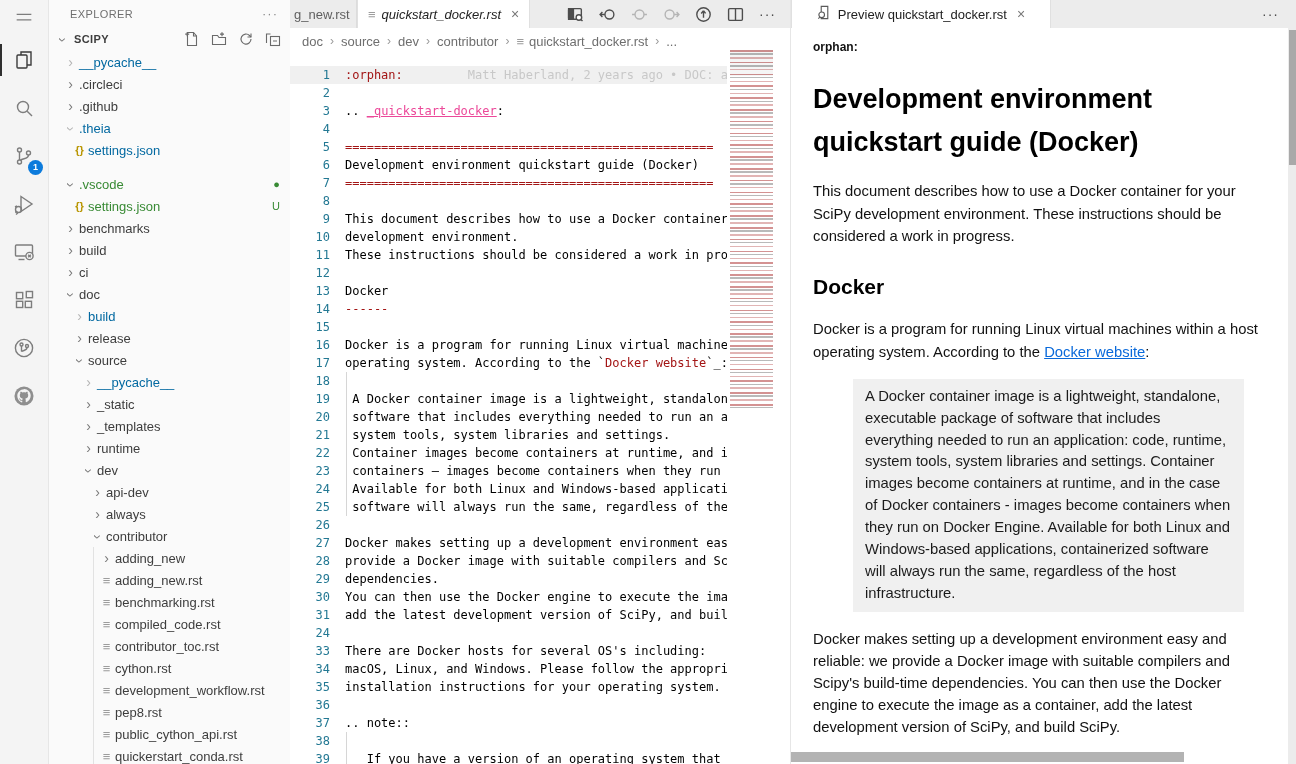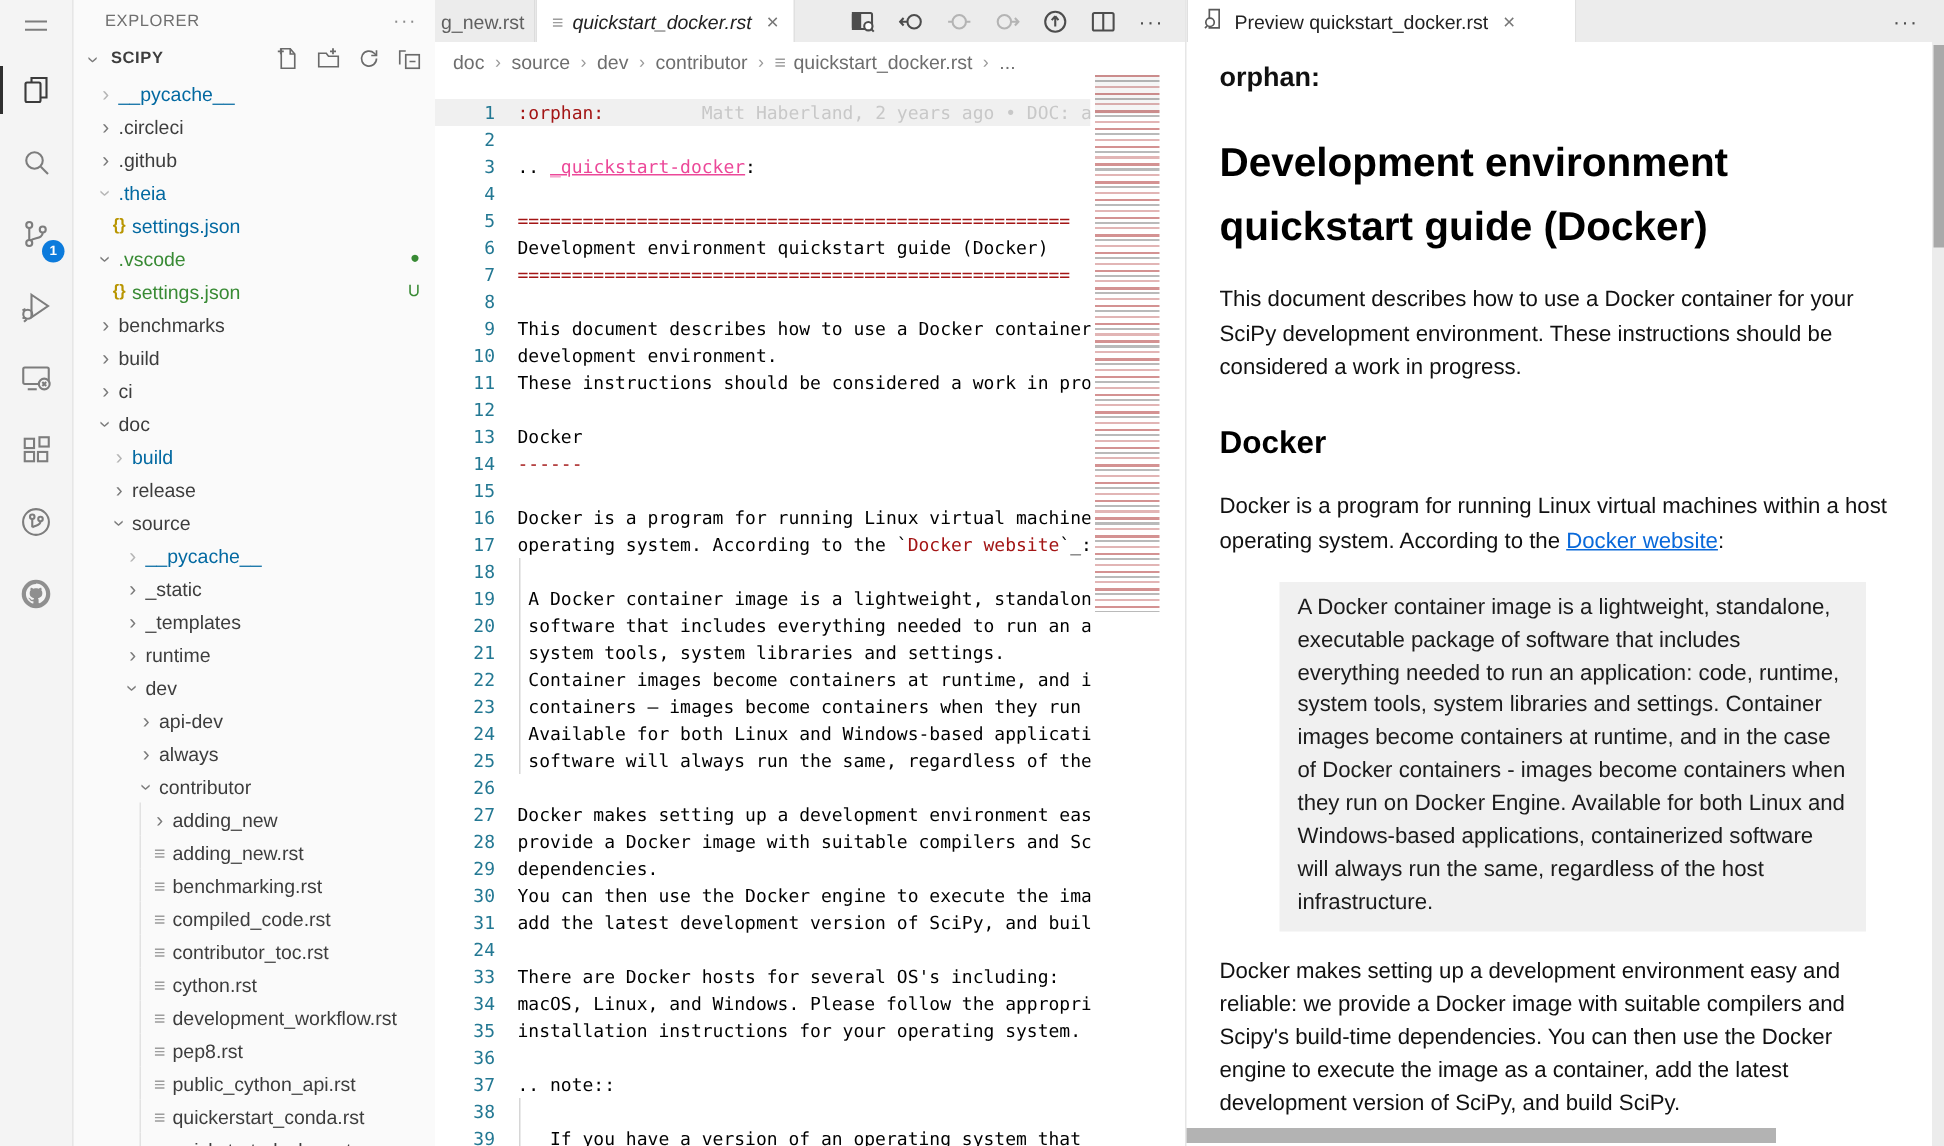--- a/index.html
+++ b/index.html
@@ -75,27 +75,27 @@
     background-image:
       repeating-linear-gradient(180deg, rgba(169,38,38,.50) 0 1.6px, rgba(0,0,0,0) 1.6px 3.3px,
         rgba(90,90,90,.42) 3.3px 4.7px, rgba(0,0,0,0) 4.7px 7.1px,
         rgba(169,38,38,.34) 7.1px 8.5px, rgba(0,0,0,0) 8.5px 11.8px);
     background-size:43px 100%;background-position:3px 0;}
   .minimap::after{content:'';position:absolute;left:3px;top:0;width:43px;height:26px;background:rgba(0,0,0,0.04);}
 
   
   .preview{position:absolute;left:790px;top:0;width:506px;height:764px;background:#fff;border-left:1px solid #e6e6e6;}
   .tabbar2{position:absolute;left:0;top:0;right:0;height:28px;background:#ececec;display:flex;align-items:stretch;}
-  .tabbar2 .tab.active{width:238px;flex:none;}
+  .tabbar2 .tab.active{width:238px;flex:none;justify-content:center;}
   .tabbar2 .pticon svg{stroke:#5a5a5a;fill:none;stroke-width:1.2;}
   .tabbar2 .more{margin-left:auto;align-self:center;padding-right:18px;color:#4d4d4d;font-size:14px;letter-spacing:1px;}
 
   .pv-body{position:absolute;left:0;top:28px;width:497px;height:726px;overflow:hidden;
     padding:8px 26px 0 22px;box-sizing:border-box;color:#111;font-size:14.8px;line-height:1.5;}
-  .pv-orphan{font-weight:bold;font-size:18px;margin:2px 0 0 0;}
+  .pv-orphan{font-weight:bold;font-size:12px;margin:2px 0 0 0;}
   .pv-h1{font-size:27px;font-weight:bold;line-height:1.6;margin:22px 0 10px 0;color:#000;}
   .pv-h2{font-size:21px;font-weight:bold;margin:24px 0 10px 0;color:#000;}
   .pv-p{margin:16px 0;}
   .pv-link{color:#0969da;text-decoration:underline;}
   .pv-quote{background:#f0f0f0;margin:14px 18px 14px 40px;padding:7px 12px;line-height:1.48;color:#1b1b1b;}
 
   .pv-vscroll{position:absolute;right:0;top:28px;bottom:0;width:9px;background:#ececec;}
   .pv-vscroll .thumb{position:absolute;left:1px;right:1px;top:2px;height:135px;background:#a9a9a9;}
   .pv-hscroll{position:absolute;left:0;right:9px;bottom:2px;height:10px;}
   .pv-hscroll .thumb{position:absolute;left:0;top:0;height:10px;width:393px;background:#b3b3b3;}
@@ -222,21 +222,21 @@
           <span class="tlabel">.github</span>
         </div>
         <div class="trow dim" style="padding-left: 14px;">
           <span class="chev down">›</span>
           <span class="tlabel">.theia</span>
         </div>
         <div class="trow dim" style="padding-left: 23px;">
           <span class="ficon json">{}</span>
           <span class="tlabel">settings.json</span>
         </div>
-        <div class="trow green" style="padding-left: 14px;">
+        <div class="trow green" style="padding-left: 14px; margin-top: 12px;">
           <span class="chev down">›</span>
           <span class="tlabel">.vscode</span>
           <span class="tbadge">●</span>
         </div>
         <div class="trow green" style="padding-left: 23px;">
           <span class="ficon json">{}</span>
           <span class="tlabel">settings.json</span>
           <span class="tbadge">U</span>
         </div>
         <div class="trow" style="padding-left: 14px;">

